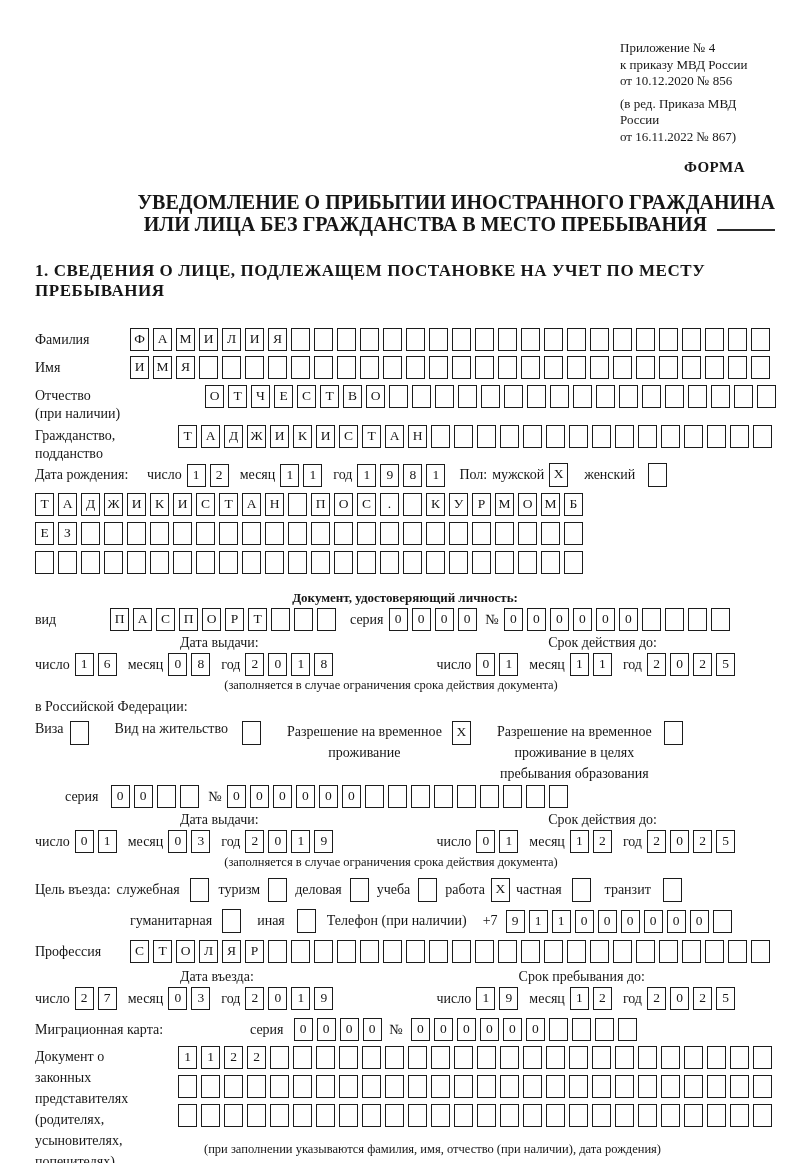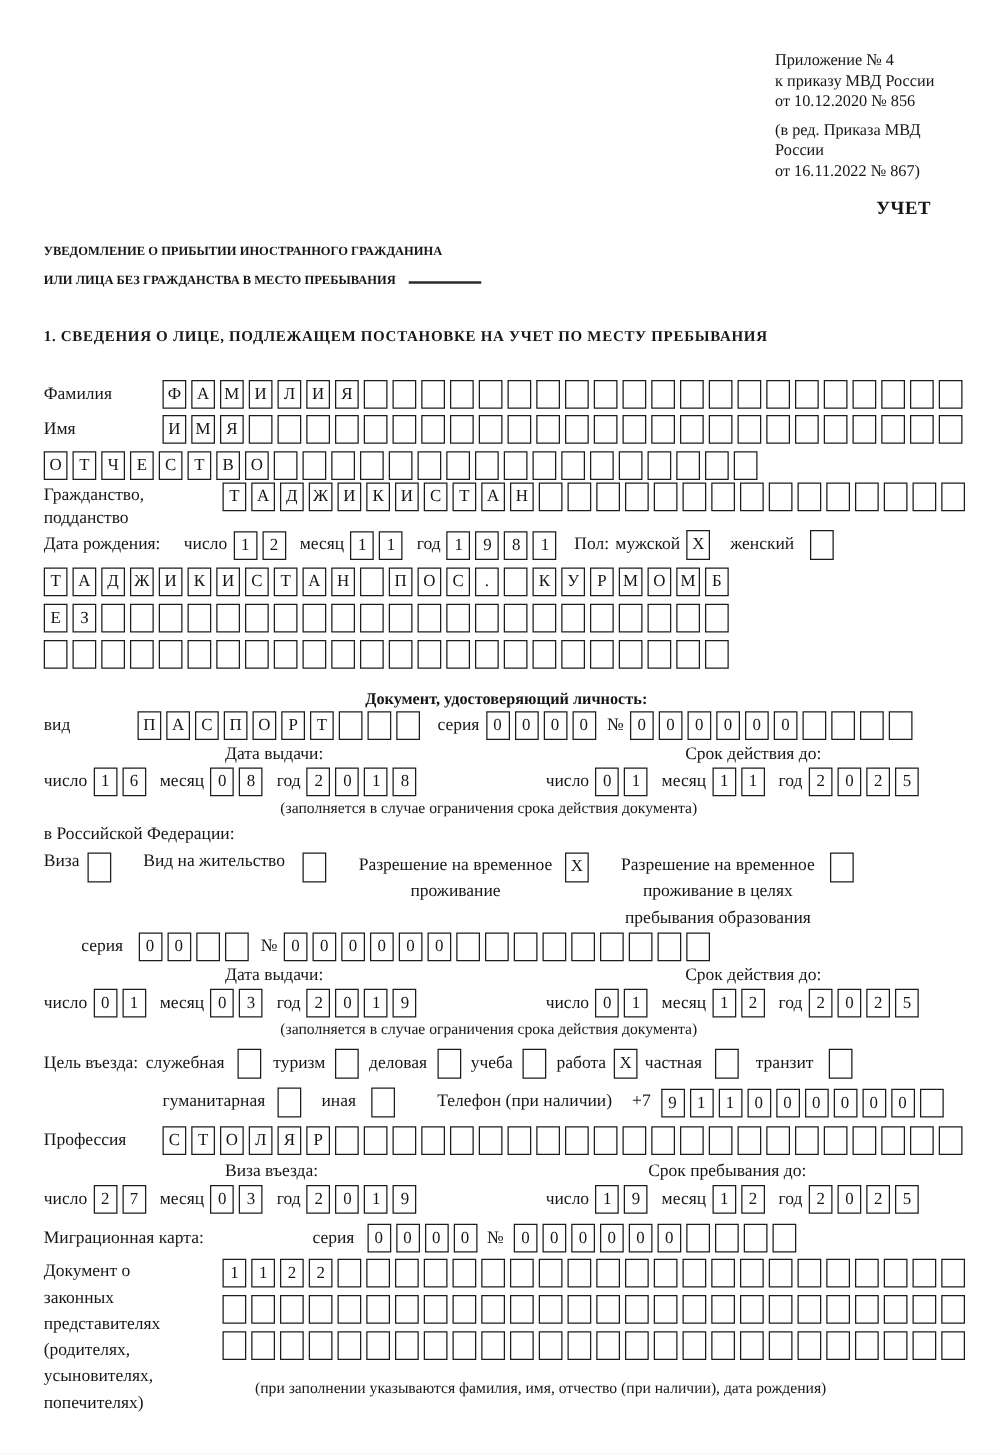--- a/index.html
+++ b/index.html
@@ -5,23 +5,23 @@
   html,body{margin:0;padding:0;background:#e8e8e8;}
   .page{
     width:800px;height:1163px;background:#ffffff;margin:0 auto;
     font-family:"Liberation Serif","DejaVu Serif",serif;color:#161616;
     box-sizing:border-box;padding:40px 25px 0 35px;font-size:14px;
     position:relative;overflow:hidden;
   }
   .hdr{margin-left:585px;font-size:13px;line-height:16.5px;}
   .hdr-sub{margin-top:6px;}
   .forma{text-align:right;padding-right:30px;font-weight:bold;font-size:15px;margin-top:14px;letter-spacing:.5px;}
-  .title{text-align:left;font-weight:bold;font-size:10px;line-height:22px;margin-top:15px;}
+  .title{text-align:right;font-weight:bold;font-size:20px;line-height:22px;margin-top:15px;}
   .t-underline{display:inline-block;width:58px;border-bottom:2px solid #2a2a2a;margin-left:10px;height:12px;}
-  .sec-head{font-weight:bold;font-size:12px;margin-top:26px;letter-spacing:.55px;}
+  .sec-head{font-weight:bold;font-size:17px;margin-top:26px;letter-spacing:.55px;}
 
   .frow{display:flex;align-items:center;margin-top:5px;}
   .frow.top{align-items:flex-start;}
   .flabel{flex:0 0 auto;line-height:18px;}
   .flabel.two{line-height:18px;padding-top:2px;}
   .boxes{display:flex;gap:4px;flex:0 0 auto;flex-wrap:nowrap;}
   .cbox{
     box-sizing:border-box;width:19px;height:23px;border:1.6px solid #1c1c1c;
     font-size:13.5px;line-height:19px;text-align:center;flex:0 0 auto;background:#fff;
   }
@@ -39,42 +39,42 @@
   .dheads .h2{margin-left:auto;margin-right:118px;}
   .note{font-size:12.5px;text-align:center;padding-right:28px;margin-top:2px;}
 
   .doc-heading{text-align:center;font-weight:bold;font-size:13px;margin-top:16px;}
   .intro{margin-top:8px;}
   .intro2{margin-top:6px;}
 
   .opt-label{flex:0 0 auto;}
   .opt-ml{text-align:center;line-height:21px;flex:0 0 auto;}
   .mlA{margin-left:6px;} .mlB{margin-left:26px;} .mlC{margin-left:12px;} .mlD{margin-left:10px;}
-  .mlE{margin-left:34px;} .mlF{margin-left:16px;} .mlG{margin-left:8px;} .mlH{margin-left:14px;}
+  .mlE{margin-left:11px;} .mlF{margin-left:16px;} .mlG{margin-left:8px;} .mlH{margin-left:14px;}
 
   .r-series2{margin-left:30px;margin-top:1px;}
   .r-purpose{margin-top:8px;}
   .r-purpose2{margin-top:7px;margin-left:95px;}
   .r-reps .flabel{line-height:21px;}
   .reps-note{font-size:12.5px;margin-top:9px;margin-left:26px;}
 </style>
 </head>
 <body>
 
 <div class="page">
 
   <div class="hdr">
     <div>Приложение № 4</div>
     <div>к приказу МВД России</div>
     <div>от 10.12.2020 № 856</div>
     <div class="hdr-sub">(в ред. Приказа МВД России</div>
     <div>от 16.11.2022 № 867)</div>
   </div>
 
-  <div class="forma">УЧЕТ</div>
+  <div class="forma">ФОРМА</div>
 
   <div class="title">
     <div>УВЕДОМЛЕНИЕ О ПРИБЫТИИ ИНОСТРАННОГО ГРАЖДАНИНА</div>
     <div>
       <span>ИЛИ ЛИЦА БЕЗ ГРАЖДАНСТВА В МЕСТО ПРЕБЫВАНИЯ</span><span class="t-underline"></span>
     </div>
   </div>
 
   <div class="sec-head">1. СВЕДЕНИЯ О ЛИЦЕ, ПОДЛЕЖАЩЕМ ПОСТАНОВКЕ НА УЧЕТ ПО МЕСТУ ПРЕБЫВАНИЯ</div>
 
@@ -140,20 +140,24 @@
         <span class="cbox"></span>
         <span class="cbox"></span>
         <span class="cbox"></span>
         <span class="cbox"></span>
         <span class="cbox"></span>
         <span class="cbox"></span>
       </span>
   </div>
 
   <div class="frow top" style="margin-top:6px">
+    <span class="flabel two w170">
+      <span>Отчество</span><br>
+      <span>(при наличии)</span>
+    </span>
     <span class="boxes">
         <span class="cbox">О</span>
         <span class="cbox">Т</span>
         <span class="cbox">Ч</span>
         <span class="cbox">Е</span>
         <span class="cbox">С</span>
         <span class="cbox">Т</span>
         <span class="cbox">В</span>
         <span class="cbox">О</span>
         <span class="cbox"></span>
@@ -595,21 +599,21 @@
         <span class="cbox"></span>
         <span class="cbox"></span>
         <span class="cbox"></span>
         <span class="cbox"></span>
         <span class="cbox"></span>
         <span class="cbox"></span>
       </span>
   </div>
 
   <div class="dheads" style="margin-top:6px">
-    <span class="h1">Виза въезда:</span>
+    <span class="h1">Дата въезда:</span>
     <span class="h2" style="margin-right:130px">Срок пребывания до:</span>
   </div>
   <div class="frow" style="margin-top:2px">
     <span class="dgroup">
       <span class="dlabel first">число</span>
       <span class="boxes">
           <span class="cbox">2</span>
           <span class="cbox">7</span>
         </span>
       <span class="dlabel">месяц</span>

